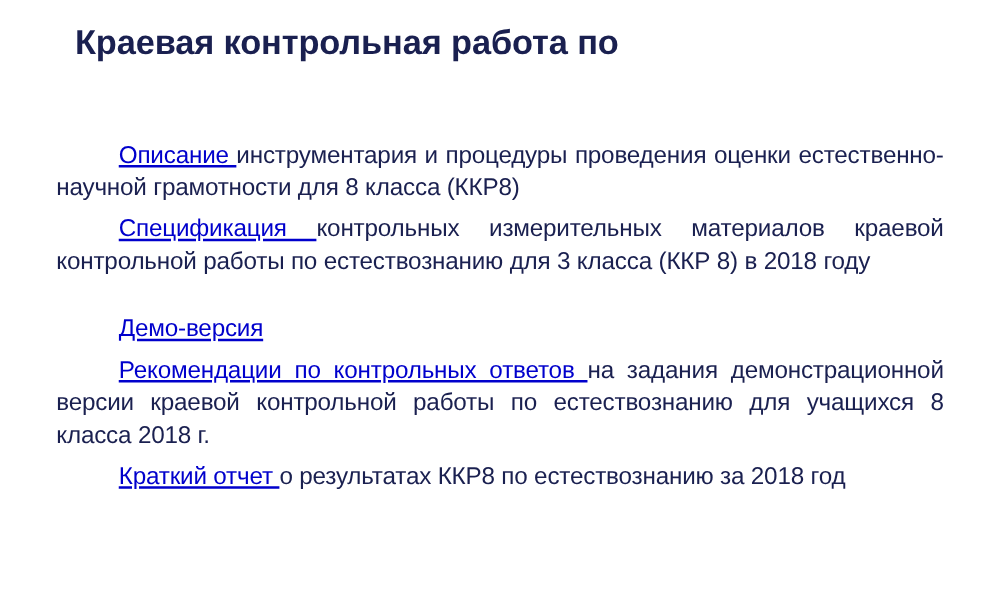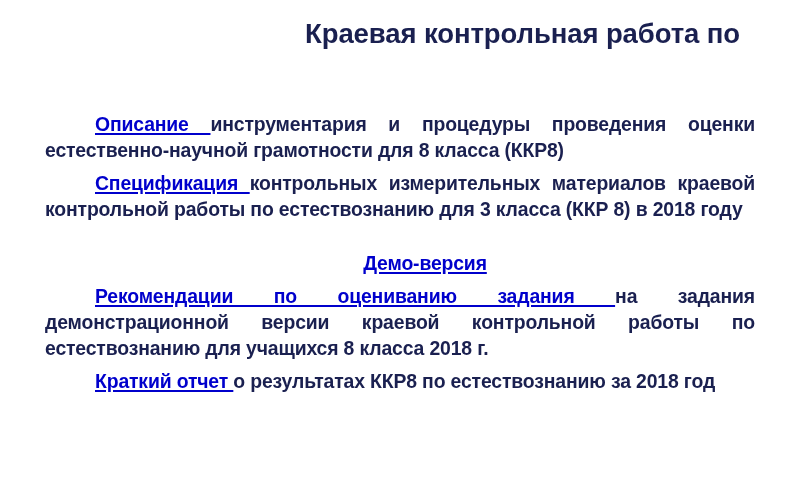--- a/index.html
+++ b/index.html
@@ -19,50 +19,50 @@
     width: 800px;
     height: 482px;
     background: #ffffff;
     box-sizing: border-box;
   }
   .slide-title {
     position: absolute;
     left: 60px;
     top: 17px;
     width: 680px;
-    text-align: right;
+    text-align: left;
     font-size: 27.5px;
     line-height: 34px;
     font-weight: bold;
     color: #1a2050;
     letter-spacing: -0.1px;
   }
   .body-block {
     position: absolute;
     left: 45px;
     top: 111px;
     width: 710px;
   }
   .para {
     text-align: justify;
     text-justify: inter-word;
     text-indent: 50px;
     font-size: 19.4px;
     line-height: 26px;
-    font-weight: bold;
+    font-weight: normal;
     color: #1a2050;
     margin: 0 0 7px 0;
     letter-spacing: -0.15px;
     word-spacing: 0px;
   }
   .para:last-child {
     margin-bottom: 16px;
   }
   .para.solo {
-    text-align: center;
+    text-align: left;
     margin-top: 28px;
   }
   .lnk {
     color: #0000cc;
     text-decoration: underline;
     text-underline-offset: 2px;
     text-decoration-thickness: 1.5px;
     cursor: pointer;
   }
   .txt {
@@ -79,19 +79,19 @@
   </div>
 
   <div class="body-block">
 
     <p class="para"><a class="lnk" href="#">Описание </a><span class="txt">инструментария и процедуры проведения оценки естественно-научной грамотности для 8 класса (ККР8)</span></p>
 
     <p class="para"><a class="lnk" href="#">Спецификация </a><span class="txt">контрольных измерительных материалов краевой контрольной работы по естествознанию для 3 класса (ККР 8) в 2018 году</span></p>
 
     <p class="para solo"><a class="lnk" href="#">Демо-версия</a><span class="txt"></span></p>
 
-    <p class="para"><a class="lnk" href="#">Рекомендации по оцениванию задания </a><span class="txt">на задания демонстрационной версии краевой контрольной работы по естествознанию для учащихся 8 класса 2018 г.</span></p>
+    <p class="para"><a class="lnk" href="#">Рекомендации по контрольных ответов </a><span class="txt">на задания демонстрационной версии краевой контрольной работы по естествознанию для учащихся 8 класса 2018 г.</span></p>
 
     <p class="para"><a class="lnk" href="#">Краткий отчет </a><span class="txt">о результатах ККР8 по естествознанию за 2018 год</span></p>
 
   </div>
 
 </div>
 
 </body></html>

